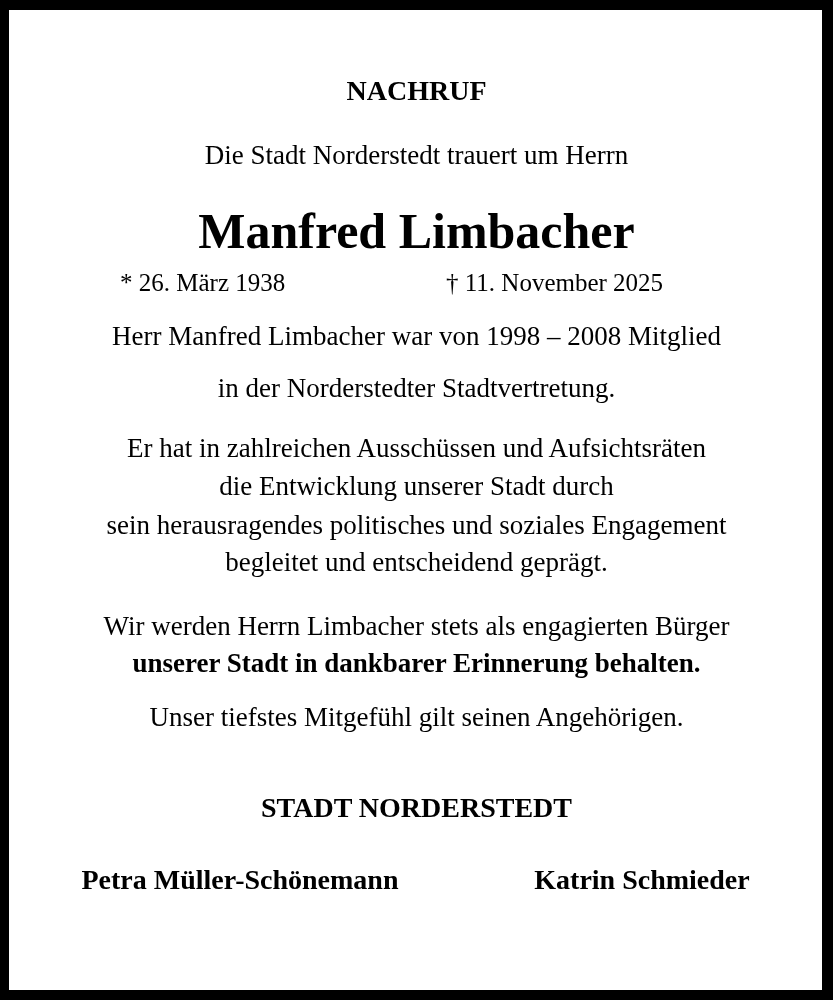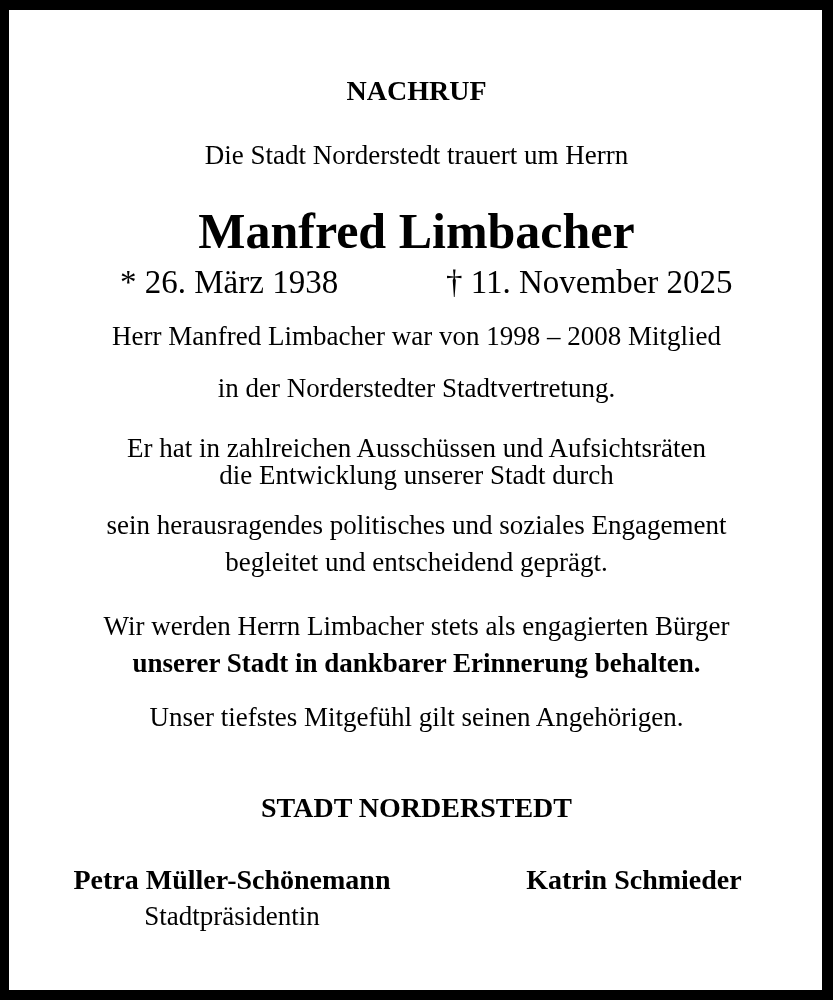--- a/index.html
+++ b/index.html
@@ -24,61 +24,60 @@
     white-space: nowrap;
     font-size: 27px;
     line-height: 27px;
   }
   .bold { font-weight: bold; text-align: center; }
   .heading { font-size: 28px; line-height: 28px; }
   .name { font-size: 50px; line-height: 50px; }
   .abs {
     position: absolute;
     white-space: nowrap;
-    font-size: 33px;
+    font-size: 25px;
     line-height: 27px;
   }
   .sigcol {
     position: absolute;
     width: 400px;
     text-align: center;
     white-space: nowrap;
   }
-  .sig-name { position: absolute; left: 0; width: 100%; font-size: 28px; line-height: 28px; font-weight: bold; }
+  .sig-name { position: absolute; left: 8px; width: 100%; font-size: 28px; line-height: 28px; font-weight: bold; }
   .sig-role { position: absolute; left: 0; width: 100%; font-size: 27px; line-height: 27px; }
 </style>
 </head>
 <body>
 
 <div class="frame"></div>
 
 <div class="line bold heading" style="top:77px;">NACHRUF</div>
 
 <div class="line" style="top:142px;">Die Stadt Norderstedt trauert um Herrn</div>
 
 <div class="line bold name" style="top:206px;">Manfred Limbacher</div>
 
 <div class="abs" style="left:120px; top:269px;">* 26. März 1938</div>
 <div class="abs" style="left:446px; top:269px;">† 11. November 2025</div>
 
 <div class="line" style="top:323px;">Herr Manfred Limbacher war von 1998 – 2008 Mitglied</div>
 <div class="line" style="top:375px;">in der Norderstedter Stadtvertretung.</div>
 
 <div class="line" style="top:435px;">Er hat in zahlreichen Ausschüssen und Aufsichtsräten</div>
-<div class="line" style="top:462px;">die Entwicklung unserer Stadt durch</div>
+<div class="line" style="top:473px;">die Entwicklung unserer Stadt durch</div>
 <div class="line" style="top:512px;">sein herausragendes politisches und soziales Engagement</div>
 <div class="line" style="top:549px;">begleitet und entscheidend geprägt.</div>
 
 <div class="line" style="top:613px;">Wir werden Herrn Limbacher stets als engagierten Bürger</div>
 <div class="line" style="top:650px;font-weight:bold;">unserer Stadt in dankbarer Erinnerung behalten.</div>
 
 <div class="line" style="top:704px;">Unser tiefstes Mitgefühl gilt seinen Angehörigen.</div>
 
 <div class="line bold heading" style="top:794px;">STADT NORDERSTEDT</div>
 
 <div class="sigcol" style="left:32px; top:866px; height:70px;">
   <div class="sig-name" style="top:0;">Petra Müller-Schönemann</div>
-  <div class="sig-role" style="top:37px;">Stadtpräsidentin</div>
 </div>
 
 <div class="sigcol" style="left:434px; top:866px; height:70px;">
   <div class="sig-name" style="top:0;">Katrin Schmieder</div>
 </div>
 
 </body></html>

